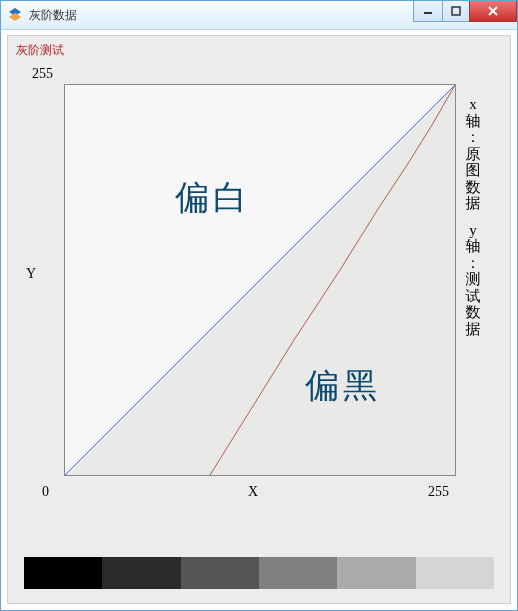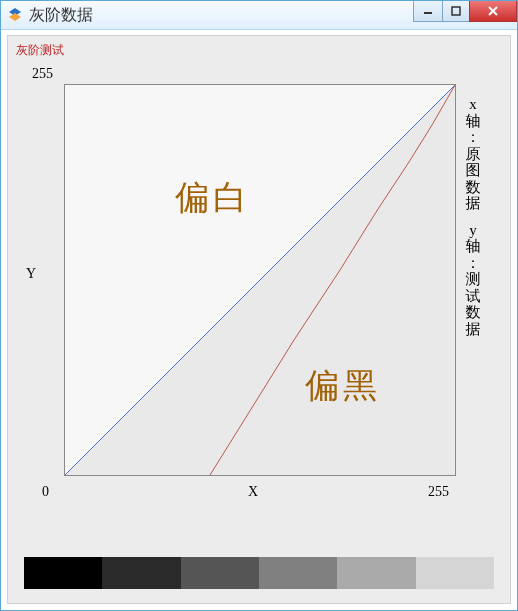--- a/index.html
+++ b/index.html
@@ -1,36 +1,36 @@
 <!DOCTYPE html>
 <html><head>
 <meta charset="utf-8">
 <style>
   html,body{margin:0;padding:0;font-family:"Microsoft YaHei","SimSun",Arial,sans-serif;background:#fff;}
   .window{width:518px;height:611px;border:1px solid #5aa7d8;box-sizing:border-box;position:relative;background:#fff;}
   
   .titlebar{height:28px;background:linear-gradient(#f7fbff,#dfeffc);display:flex;align-items:center;position:relative;border-bottom:1px solid #b7d4ea;}
   .titlebar .icon{width:16px;height:16px;margin:0 6px;}
-  .titlebar .title{font-size:16px;color:#333;text-align:right;}
+  .titlebar .title{font-size:12px;color:#333;text-align:right;}
   .win-ctrls{position:absolute;right:0;top:0;height:20px;display:flex;}
   .win-btn{width:28px;height:20px;border:1px solid #7ba7c7;border-top:none;background:linear-gradient(#eaf3fb,#cfe3f4);display:flex;align-items:center;justify-content:center;margin-left:-1px;}
   .win-btn.max{width:26px;}
   .win-btn.close{width:46px;background:linear-gradient(#e77,#c9302c);border-color:#a33;}
   .win-btn svg{display:block;}
   
   .client{position:absolute;left:6px;right:6px;top:34px;bottom:6px;background:#ececec;border:1px solid #d0d0d0;}
   .panel-title{position:absolute;left:8px;top:6px;font-size:12px;color:#b91c1c;font-family:"SimSun";}
   .y-tick{position:absolute;left:24px;top:30px;font-size:14px;font-family:"SimSun";}
   .x-tick0{position:absolute;left:34px;top:448px;font-size:14px;font-family:"SimSun";}
   .x-label{position:absolute;left:240px;top:448px;font-size:14px;font-family:"SimSun";}
   .x-tick255{position:absolute;left:420px;top:448px;font-size:14px;font-family:"SimSun";}
   .y-label{position:absolute;left:18px;top:230px;font-size:14px;font-family:"SimSun";}
   .plot{position:absolute;left:56px;top:48px;width:392px;height:392px;background:#f7f7f7;border:1px solid #888;box-sizing:border-box;}
   .plot svg{position:absolute;left:0;top:0;}
-  .wm{position:absolute;font-family:"SimSun";font-size:34px;color:#a16207;letter-spacing:4px;pointer-events:none;}
+  .wm{position:absolute;font-family:"SimSun";font-size:34px;color:#0c4a6e;letter-spacing:4px;pointer-events:none;}
   .wm.white{left:110px;top:90px;}
   .wm.black{left:240px;top:278px;}
   
   .right-legend{position:absolute;left:456px;top:60px;width:18px;font-family:"SimSun";font-size:15px;color:#000;line-height:1.1;word-break:break-all;text-align:center;}
   .right-legend span{display:block;}
   .right-legend .gap{height:10px;}
   
   .graybar{position:absolute;left:16px;right:16px;bottom:14px;height:32px;display:flex;}
   .graybar div{flex:1;}
 </style>

